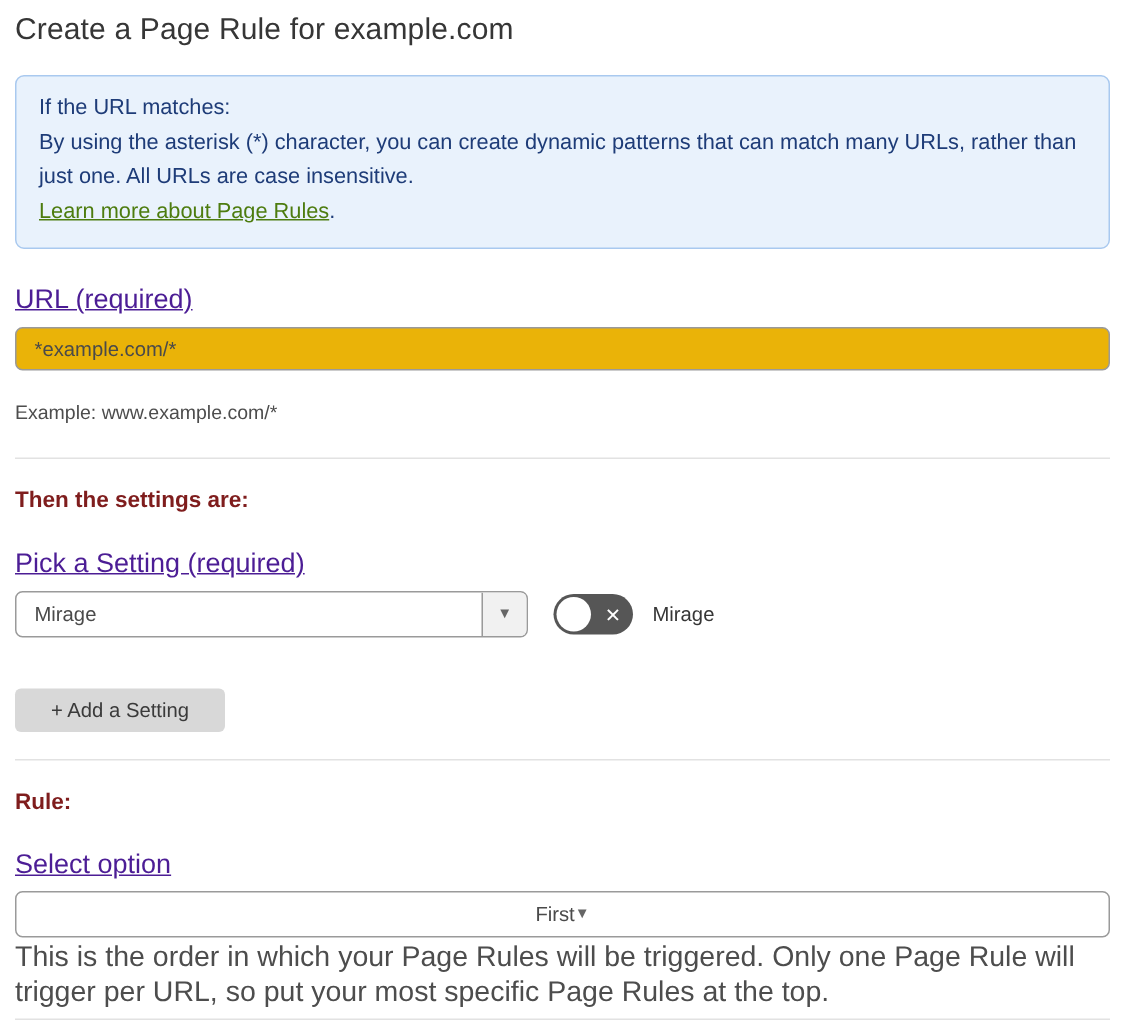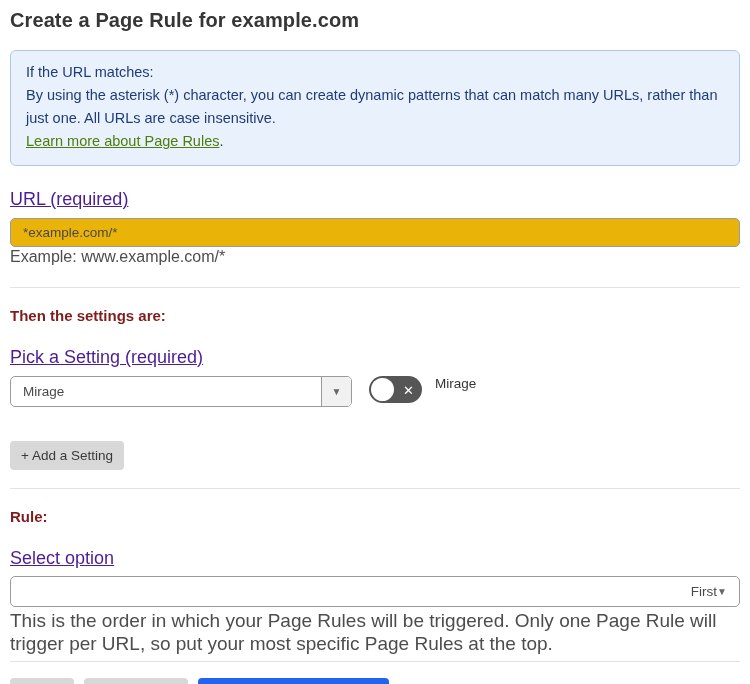--- a/index.html
+++ b/index.html
@@ -9,21 +9,21 @@
     height: 684px;
     overflow: hidden;
     font-family: "Liberation Sans", sans-serif;
     color: #404040;
   }
   .page { padding: 0 10px; }
 
   .page-title {
     margin: 9px 0 0;
     font-size: 20px;
-    font-weight: bold;
+    font-weight: normal;
     color: #363636;
     letter-spacing: 0.1px;
   }
 
   .info-box {
     margin-top: 18px;
     background: #e9f2fc;
     border: 1px solid #a9c9ef;
     border-radius: 6px;
     padding: 10px 15px 12px;
@@ -53,43 +53,43 @@
     border-radius: 5px;
     padding: 0 12px;
     font-family: "Liberation Sans", sans-serif;
     font-size: 13.5px;
     color: #4a4a4a;
     background: #eab308;
     outline: none;
   }
 
   .helper-text {
-    margin-top: 0;
-    font-size: 16px;
+    margin-top: 18px;
+    font-size: 13px;
     color: #4d4d4d;
     line-height: 20px;
   }
 
   .divider {
     margin-top: 20px;
     border-top: 1px solid #e2e2e2;
     height: 0;
   }
 
   .section-heading {
     margin-top: 19px;
     font-size: 15px;
     font-weight: bold;
     color: #7f1d1d;
   }
 
   .setting-row {
     margin-top: 8px;
     display: flex;
-    align-items: flex-start;
+    align-items: center;
   }
 
   .select-group {
     width: 342px;
     height: 31px;
     border: 1px solid #9a9a9a;
     border-radius: 5px;
     display: flex;
     align-items: stretch;
     overflow: hidden;
@@ -151,21 +151,21 @@
   .toggle-label {
     margin-left: 13px;
     font-size: 13.5px;
     color: #363636;
   }
 
   .btn {
     height: 29px;
     border: none;
     border-radius: 4px;
-    padding: 0 11px;
+    padding: 0 24px;
     font-family: "Liberation Sans", sans-serif;
     font-size: 13.5px;
     cursor: pointer;
   }
   .btn-gray {
     background: #d8d8d8;
     color: #3a3a3a;
   }
   .btn-blue {
     background: #2264f0;
@@ -175,22 +175,22 @@
   .add-setting-wrap { margin-top: 34px; }
 
   .order-select {
     margin-top: 7px;
     width: 100%;
     height: 31px;
     border: 1px solid #9a9a9a;
     border-radius: 5px;
     display: flex;
     align-items: center;
-    justify-content: flex-end;
-    padding: 0 12px;
+    justify-content: center;
+    padding: 0 28px;
     font-size: 13.5px;
     color: #4a4a4a;
     background: #ffffff;
     cursor: pointer;
   }
 
   .order-helper {
     margin-top: 2px;
     font-size: 19px;
     color: #4d4d4d;

